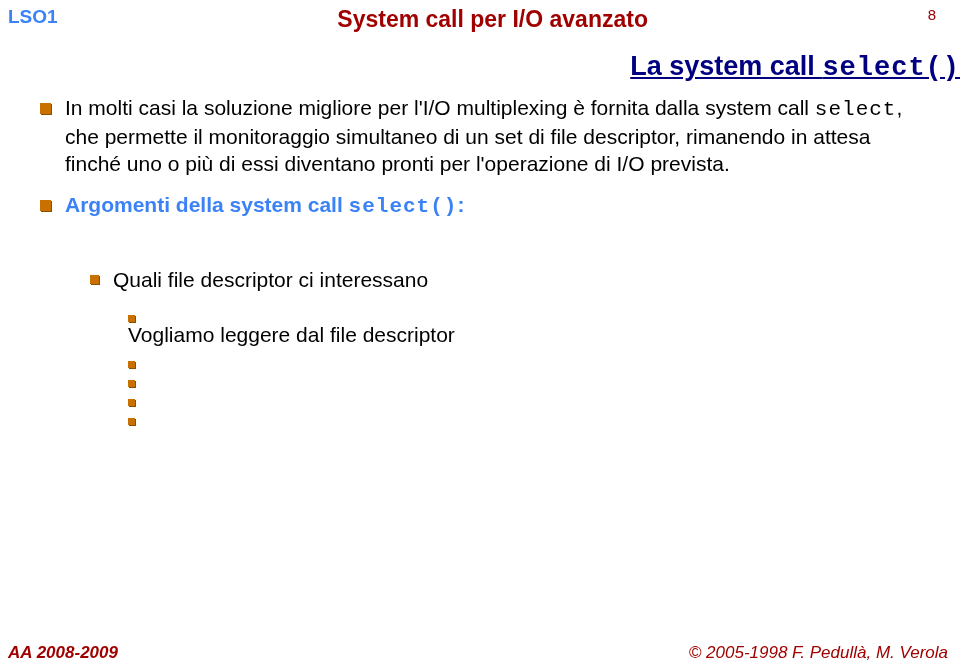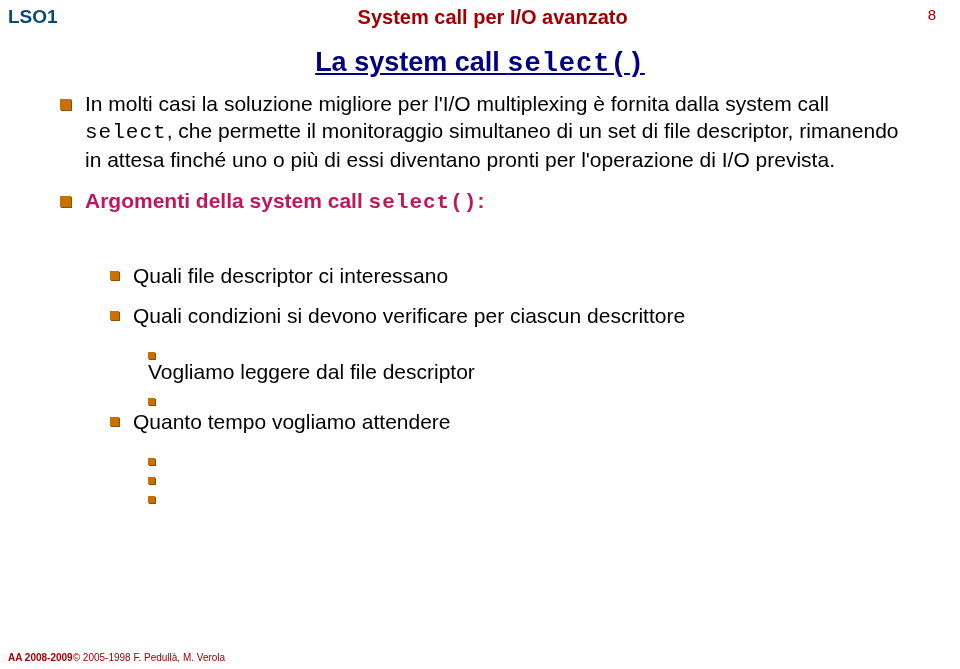--- a/index.html
+++ b/index.html
@@ -12,47 +12,47 @@
     position: relative;
     box-sizing: border-box;
   }
   .header {
     display: flex;
     justify-content: space-between;
     align-items: flex-start;
     padding: 6px 24px 0 8px;
   }
   .lso1 {
-    color: #0c4a6e;
+    color: #3b82f6;
     font-size: 19px;
     font-weight: bold;
   }
   .header-center {
     color: #a00000;
     font-weight: bold;
-    font-size: 20px;
+    font-size: 23px;
     text-align: center;
   }
   .pagenum {
     color: #a00000;
     font-size: 15px;
   }
   .title {
-    text-align: center;
+    text-align: right;
     color: #000080;
     font-weight: bold;
     font-size: 27px;
     margin-top: 18px;
   }
   .title-u {
     text-decoration: underline;
   }
   .title .code { font-family: "Courier New", monospace; font-size: 27px; letter-spacing: 1px; }
   .content {
-    padding: 12px 40px 0 60px;
+    padding: 12px 40px 0 40px;
     font-size: 21px;
     color: #000;
   }
   .bullet-row {
     display: flex;
     align-items: flex-start;
     margin-bottom: 14px;
   }
   .bullet {
     width: 11px;
@@ -63,21 +63,21 @@
     flex-shrink: 0;
     box-shadow: 1px 1px 0 #8a5000;
   }
   .bullet-row .txt { line-height: 1.28; }
   .code {
     font-family: "Courier New", monospace;
     font-size: 21px;
     letter-spacing: 1px;
   }
   .arg-head {
-    color: #be185d;
+    color: #3b82f6;
     font-weight: bold;
   }
   .sub {
     margin-left: 50px;
     margin-top: 46px;
   }
   .sub .bullet-row .txt { font-size: 21px; }
   .sub .bullet {
     width: 9px;
     height: 9px;
@@ -93,21 +93,23 @@
     margin-top: 8px;
   }
   .sub2 .bullet-row { margin-bottom: 4px; flex-direction: column; }
   .sub2 .txt { font-size: 20px; }
   .footer {
     position: absolute;
     bottom: 6px;
     left: 8px;
     right: 12px;
     display: flex;
-    font-size: 10px;
+    justify-content: space-between;
+    font-size: 17px;
+    font-style: italic;
     color: #a00000;
     font-weight: bold;
   }
   .footer .right { text-align: right; font-weight: normal; }
 </style>
 </head>
 <body>
 
 <div class="header">
   <div class="lso1">LSO1</div>
@@ -126,36 +128,28 @@
     </div>
     <div class="bullet-row">
       <div class="bullet"></div>
       <div class="txt"><span class="arg-head"><span>Argomenti della system call </span><span class="code">select()</span><span>:</span></span></div>
     </div>
     <div class="sub">
       <div class="bullet-row">
         <div class="bullet"></div>
         <div class="txt">Quali file descriptor ci interessano</div>
       </div>
-      <div class="bullet-row">
-        <div class="bullet"></div>
-        <div class="txt">Quali condizioni si devono verificare per ciascun descrittore</div>
-      </div>
       <div class="sub2">
         <div class="bullet-row">
           <div class="bullet"></div>
           <div class="txt">Vogliamo leggere dal file descriptor</div>
         </div>
         <div class="bullet-row">
           <div class="bullet"></div>
         </div>
-      </div>
-      <div class="bullet-row">
-        <div class="bullet"></div>
-        <div class="txt">Quanto tempo vogliamo attendere</div>
       </div>
       <div class="sub2">
         <div class="bullet-row">
           <div class="bullet"></div>
         </div>
         <div class="bullet-row">
           <div class="bullet"></div>
         </div>
         <div class="bullet-row">
           <div class="bullet"></div>

